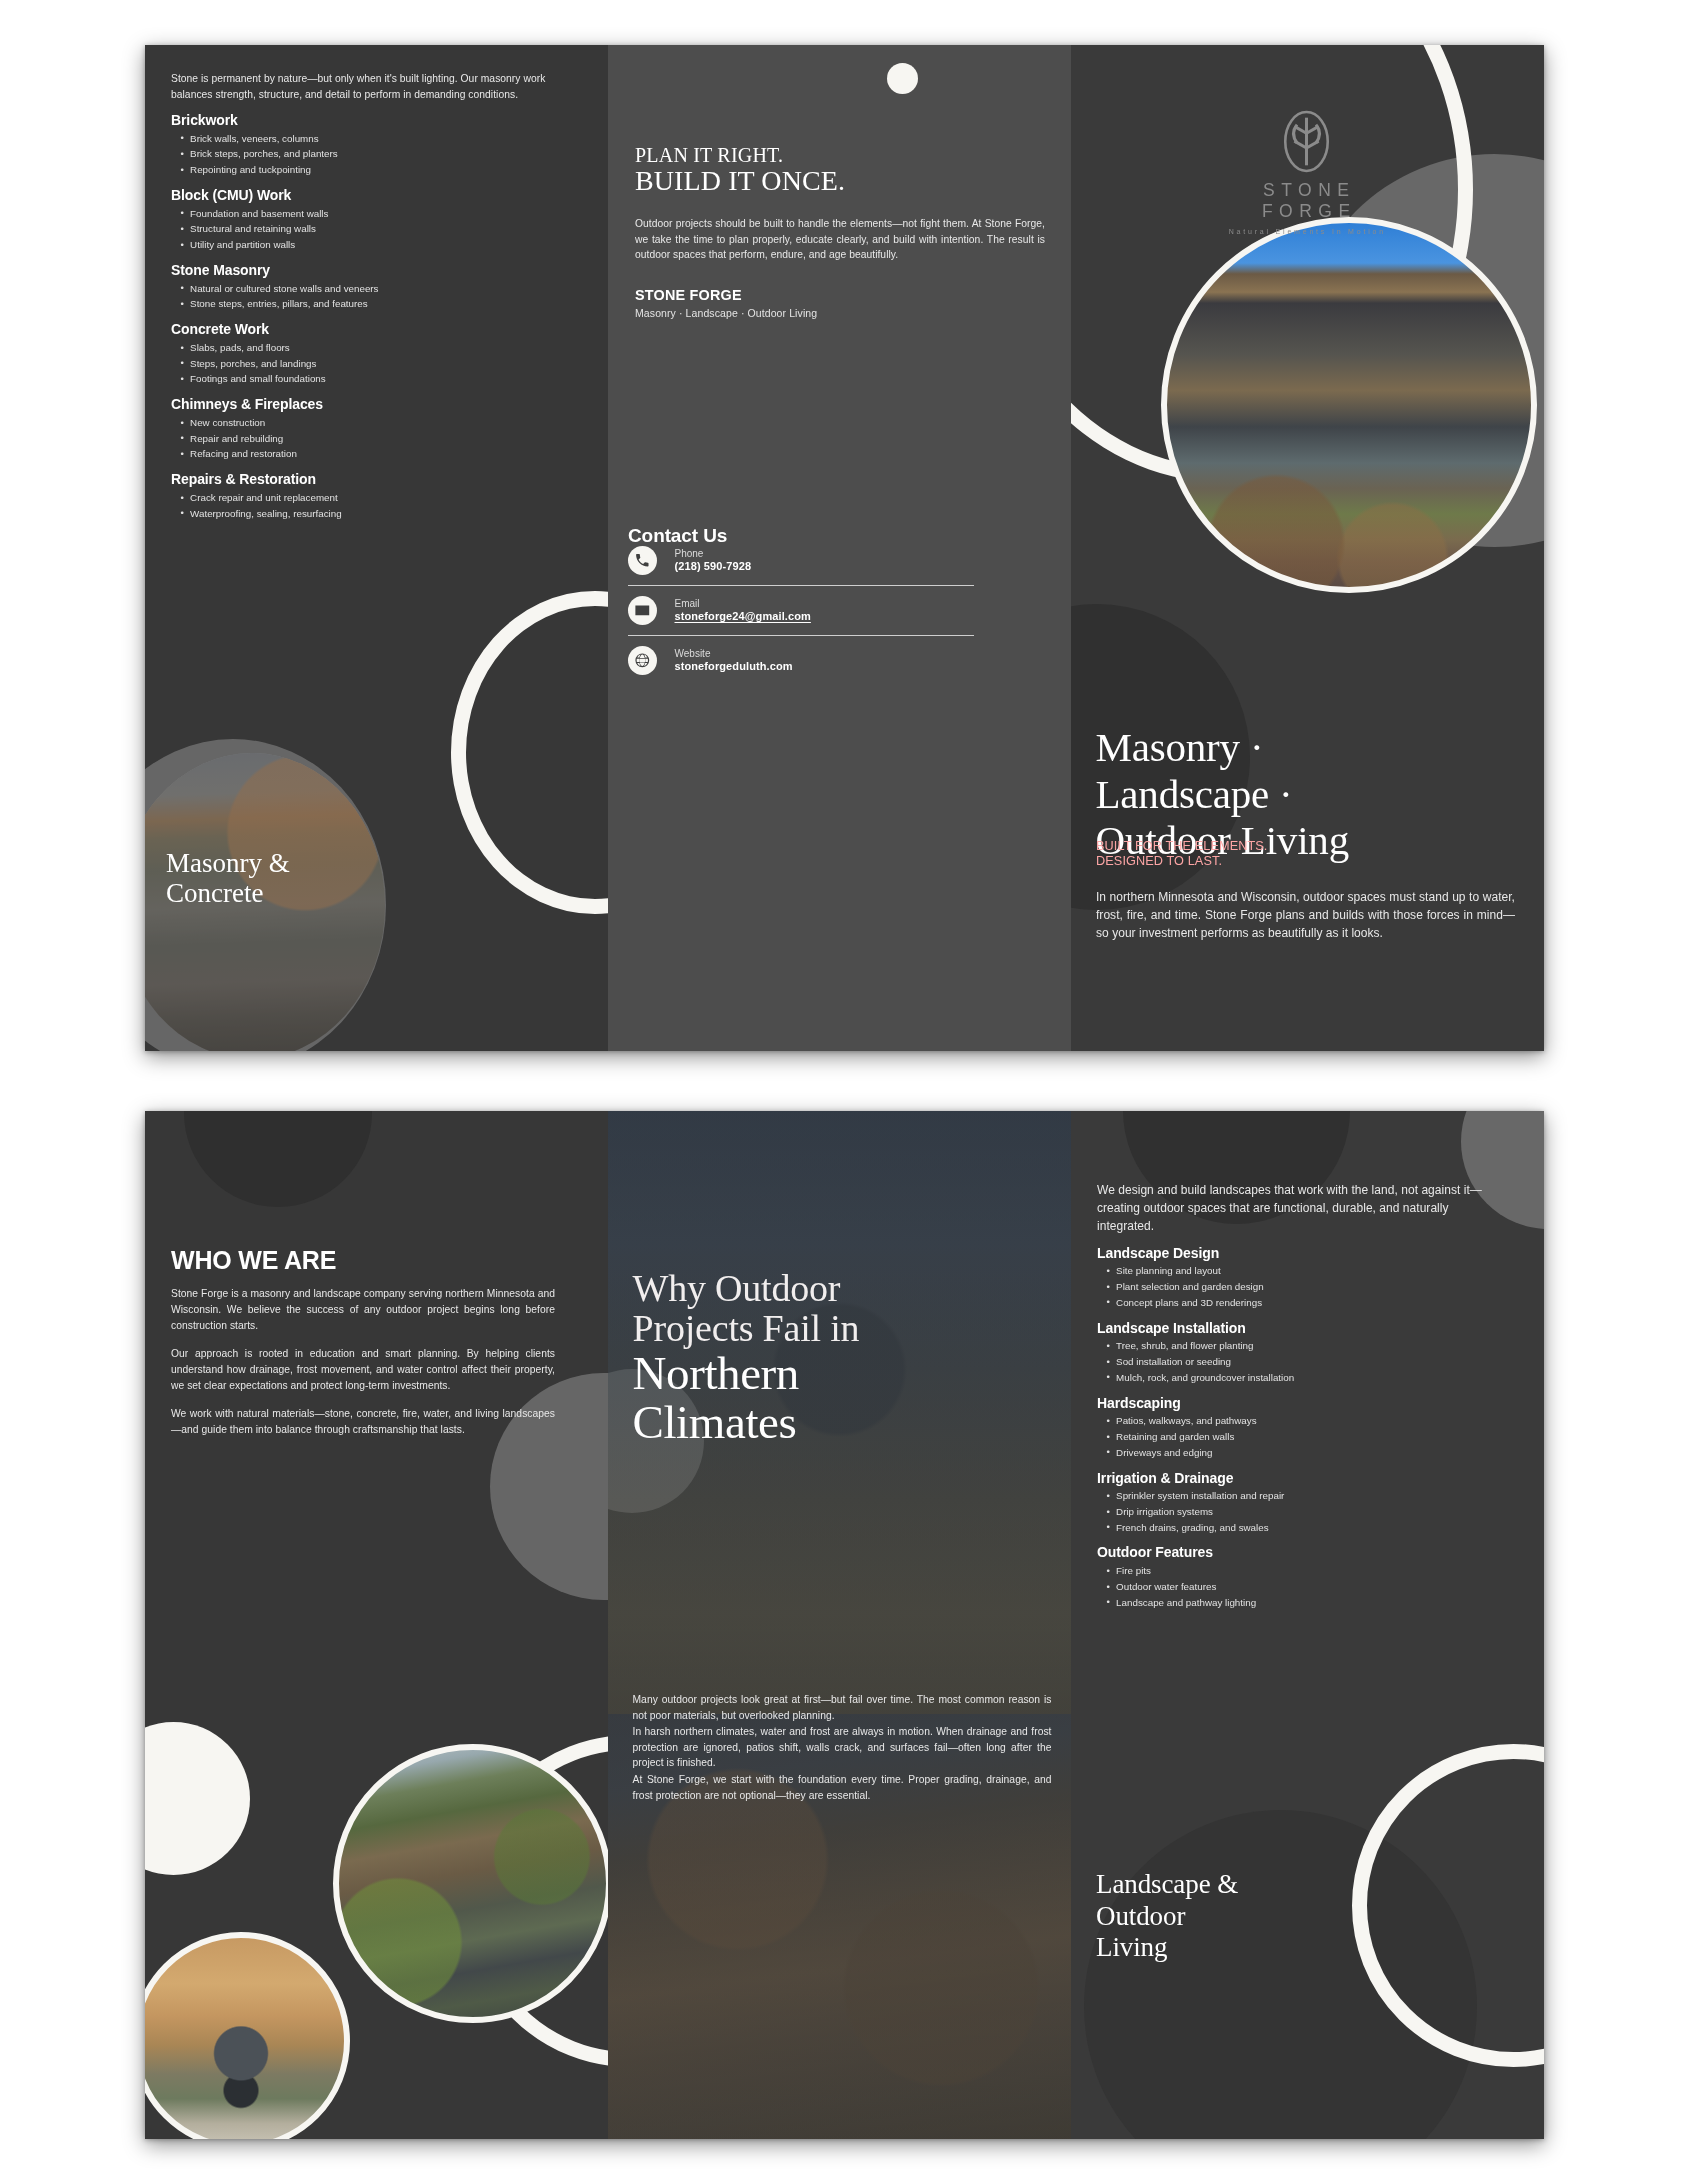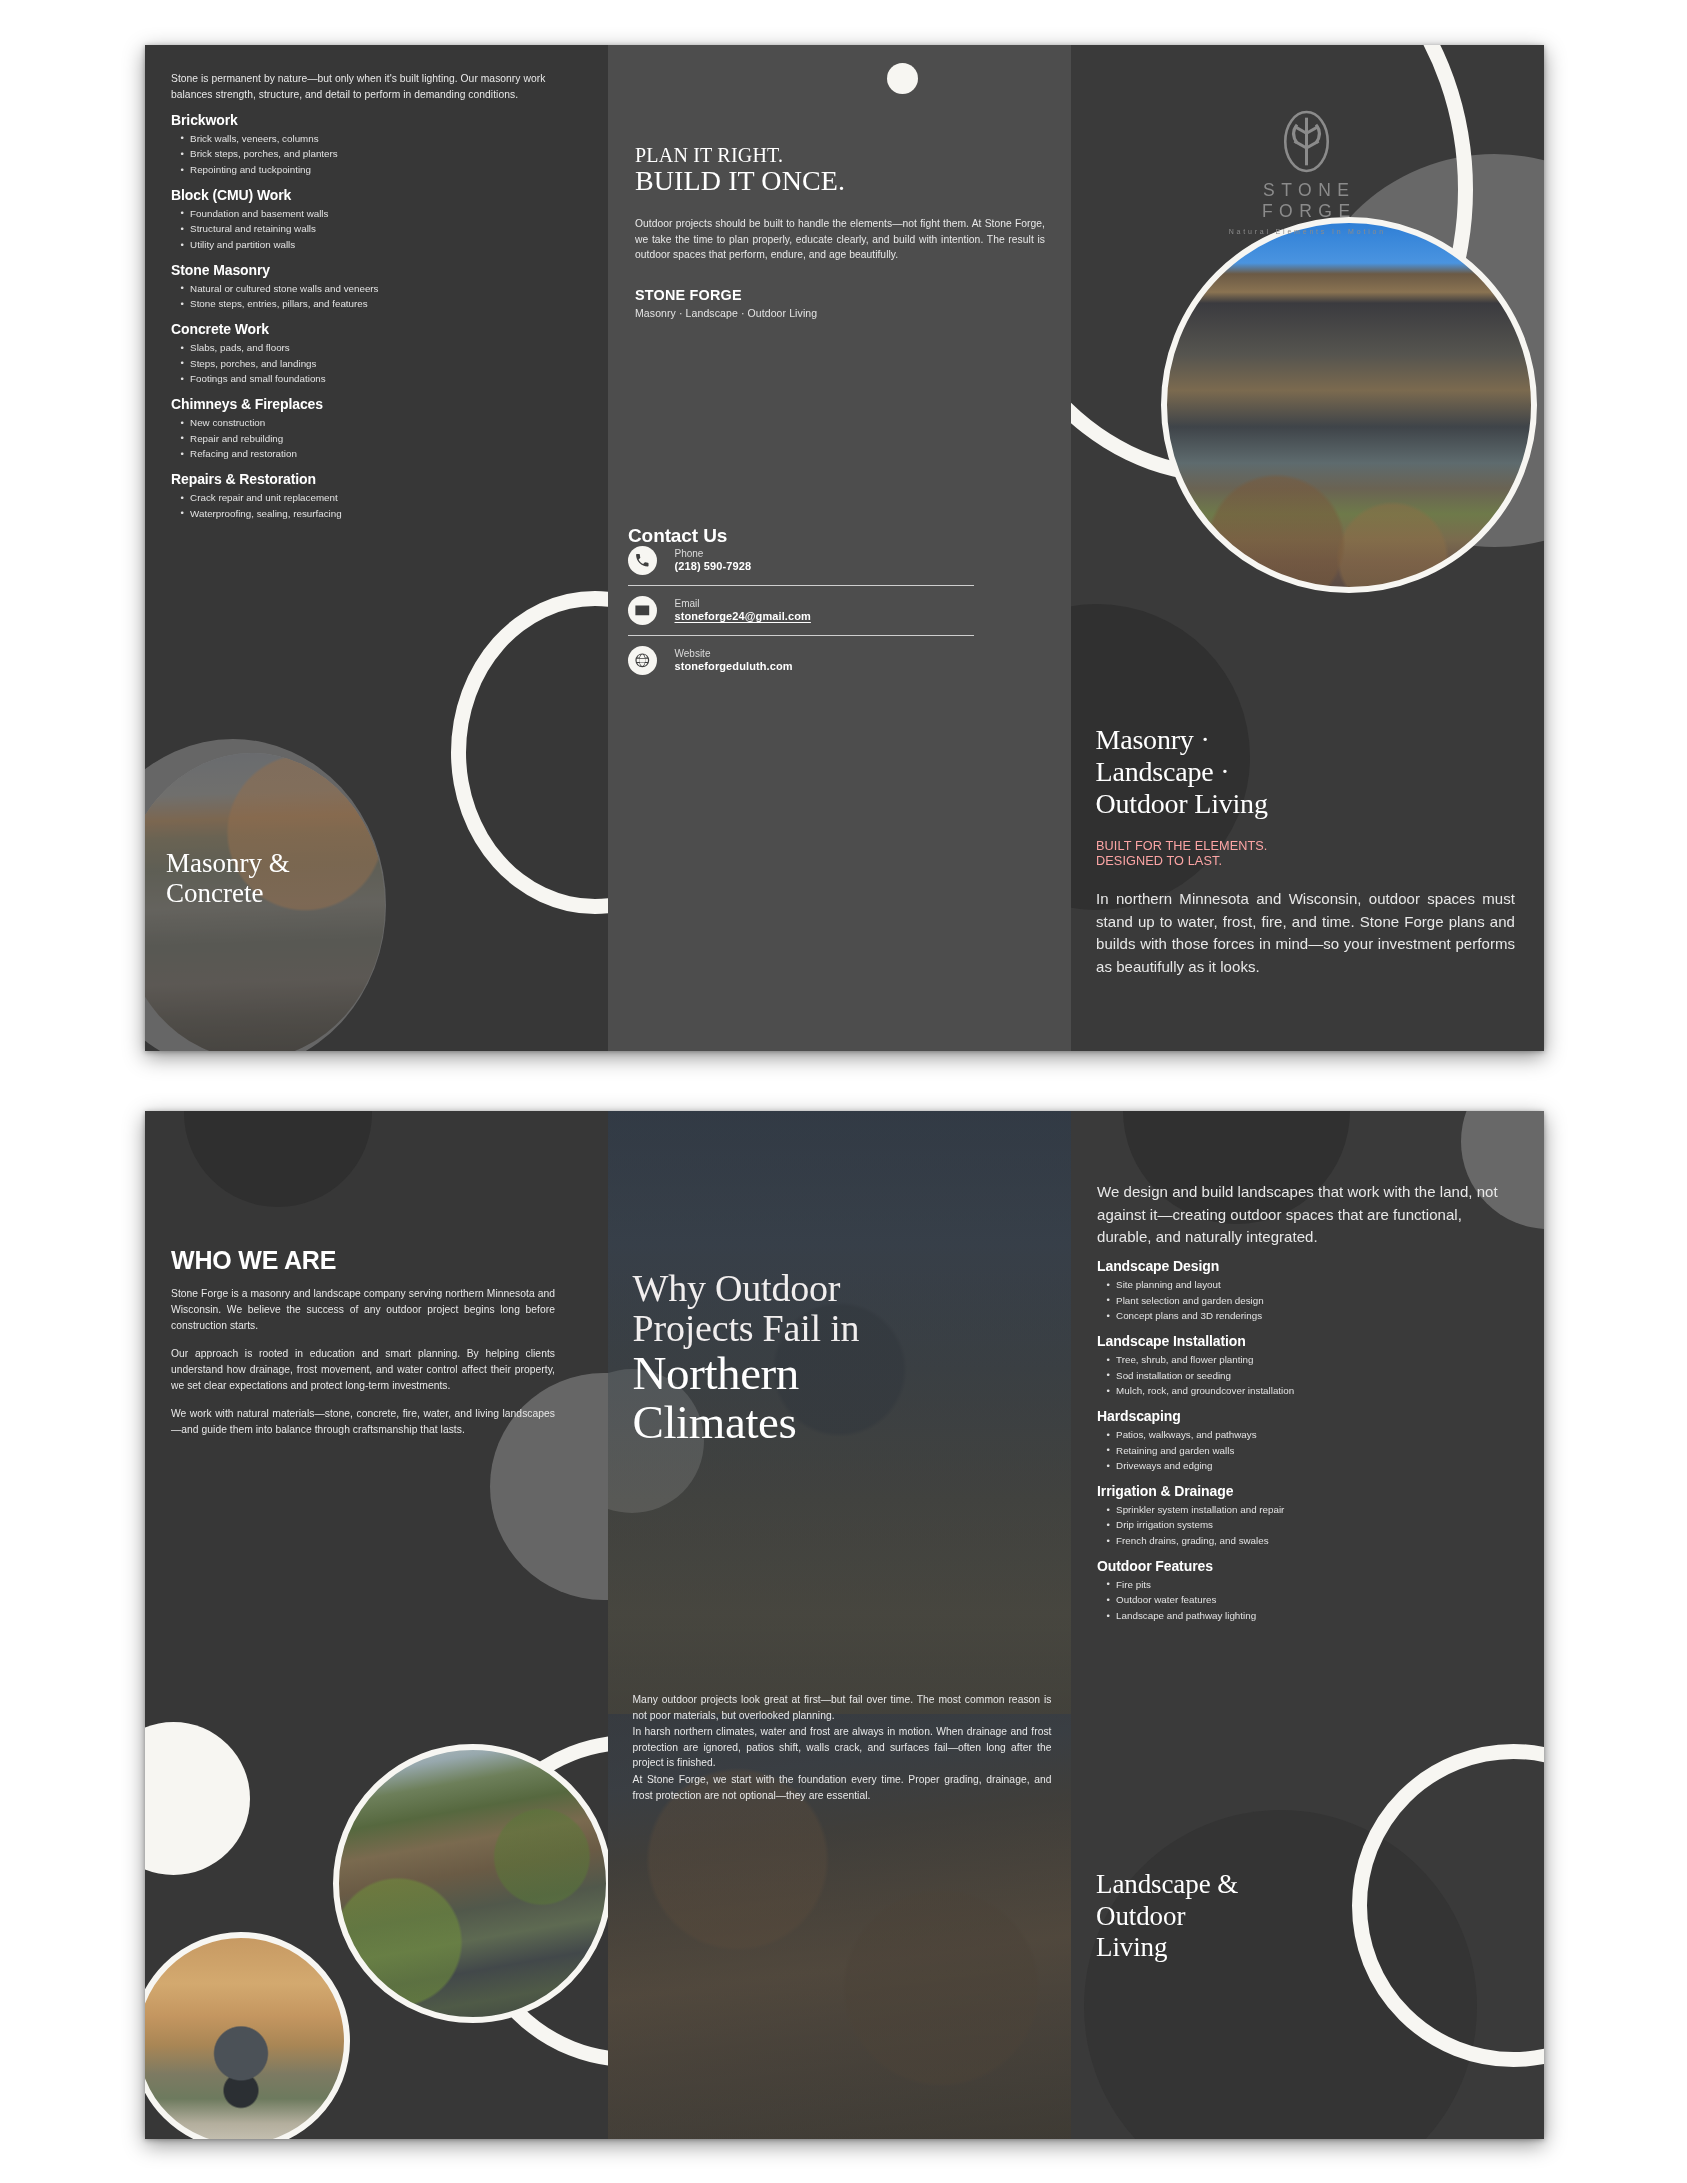--- a/index.html
+++ b/index.html
@@ -109,21 +109,21 @@
 
   
   .serif { font-family: "Liberation Serif", "DejaVu Serif", serif; }
   .body-txt {
     color: #e8e8e8;
     font-size: 10.3px;
     line-height: 1.52;
     text-align: justify;
     letter-spacing: 0.04px;
   }
-  .body-sm { font-size: 15px; line-height: 1.5; }
+  .body-sm { font-size: 12px; line-height: 1.5; }
   h3.svc {
     color: #ffffff;
     font-size: 14px;
     font-weight: 700;
     letter-spacing: -0.1px;
     margin: 9.6px 0 3.9px;
   }
   ul.svc { list-style: none; margin: 0 0 0 6.1px; }
   ul.svc li {
     position: relative;
@@ -175,21 +175,21 @@
   .logo-mark { width: 49px; height: 65px; margin: 0 auto 6.1px; }
   .logo-name {
     color: #8b8b8b; font-size: 17.5px; letter-spacing: 6.5px;
     font-family: "Liberation Sans", sans-serif; font-weight: 400;
     margin-left: 6.5px;
   }
   .logo-tag { color: #8b8b8b; font-size: 7px; letter-spacing: 2.8px; margin-top: 6.1px; margin-left: 2.6px; }
 
   .cover-title {
     position: absolute; left: 24.5px; top: 679px; width: 428px; z-index: 6;
-    color: #fff; font-size: 28px; line-height: 1.14; letter-spacing: -0.2px;
+    color: #fff; font-size: 41px; line-height: 1.14; letter-spacing: -0.2px;
   }
   .cover-sub {
     position: absolute; left: 25px; top: 794px; width: 419px; z-index: 6;
     color: #fca5a5; font-size: 12.7px; line-height: 1.2; letter-spacing: 0.1px;
   }
   .cover-body {
     position: absolute; left: 25px; top: 843px; width: 419px; z-index: 6;
   }
 
   

